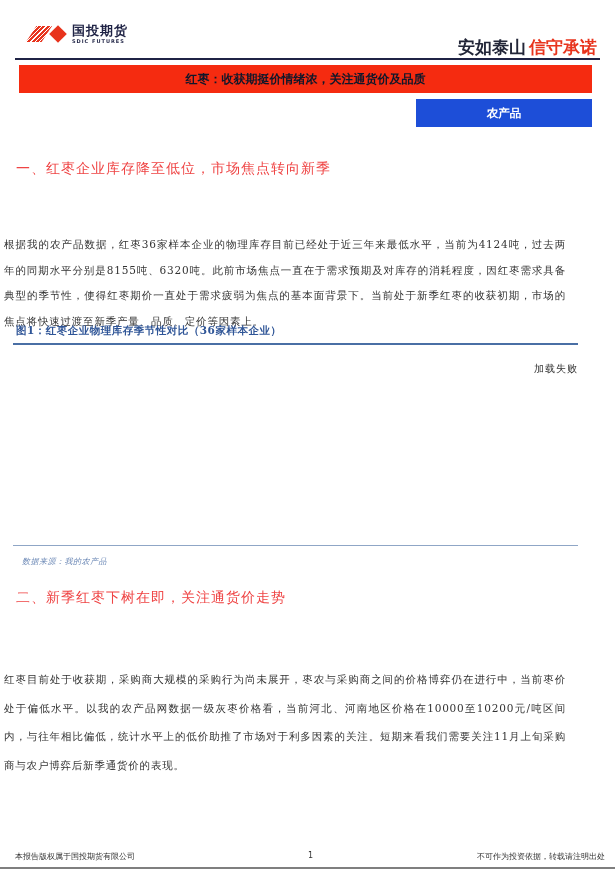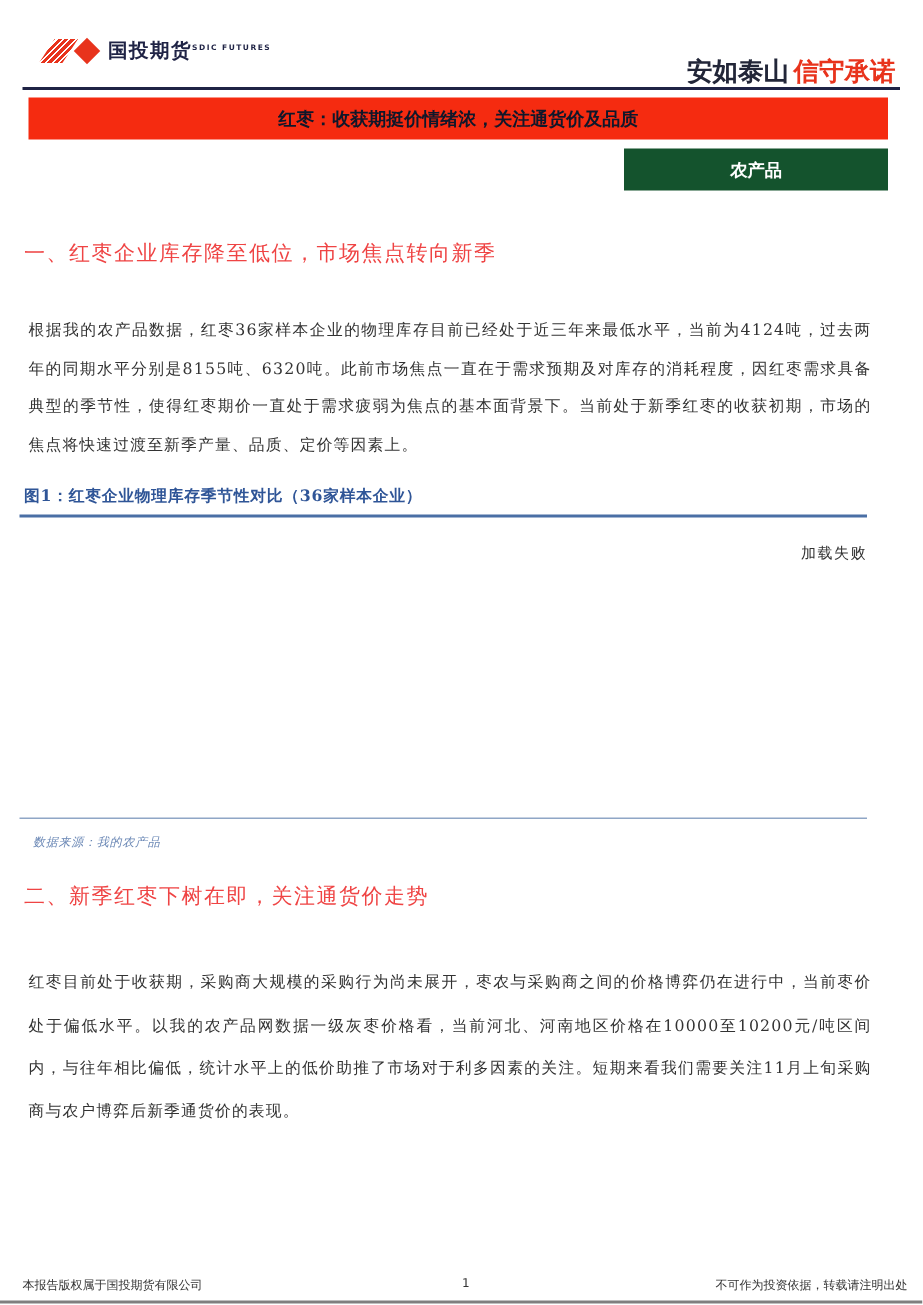--- a/index.html
+++ b/index.html
@@ -32,21 +32,21 @@
     clip-path: polygon(0 100%, 40% 0, 100% 0, 60% 100%);
   }
   .logo-diamond {
     position: absolute; left: 24px; top: 2px;
     width: 16px; height: 16px;
     background: #e8331c;
     transform: rotate(45deg) scale(0.78);
   }
   .logo-text {
     margin-left: 4px;
-    display: flex; flex-direction: row; line-height: 1;
+    display: flex; flex-direction: column; line-height: 1;
   }
   .logo-cn {
     font-family: "DejaVu Sans", "Liberation Sans", sans-serif;
     font-weight: bold; font-size: 13px; color: #1f2345;
     letter-spacing: 1px;
   }
   .logo-en {
     font-family: "DejaVu Sans", "Liberation Sans", sans-serif;
     font-size: 5px; font-weight: bold; color: #1f2345;
     letter-spacing: 1px; margin-top: 2px;
@@ -66,37 +66,38 @@
   
   .title-banner {
     left: 19px; top: 65px; width: 573px; height: 28px;
     background: #f52b10;
     display: flex; align-items: center; justify-content: center;
     color: #0f172a; font-weight: bold; font-size: 12px;
     font-family: "DejaVu Serif", "Liberation Serif", serif;
   }
   .category-tag {
     left: 416px; top: 99px; width: 176px; height: 28px;
-    background: #14532d;
+    background: #1d4ed8;
     display: flex; align-items: center; justify-content: center;
     color: #ffffff; font-weight: bold; font-size: 11.5px;
     font-family: "DejaVu Serif", "Liberation Serif", serif;
   }
 
   
   .section-heading {
     left: 16px;
     font-size: 14px; color: #ef4444;
     letter-spacing: 1px;
   }
   .para {
-    left: 19px; width: 562px;
+    left: 4px; width: 562px;
     font-size: 10.5px; color: #333333;
     text-align: justify;
     letter-spacing: 0.8px;
+    margin-top: 24px;
   }
   .para1 { top: 208px; line-height: 25.5px; }
   .para2 { top: 641px; line-height: 28.5px; }
 
   
   .fig-caption {
     left: 16px; top: 324px;
     font-size: 10.5px; font-weight: bold; color: #2f5597;
     letter-spacing: 0.5px;
   }

